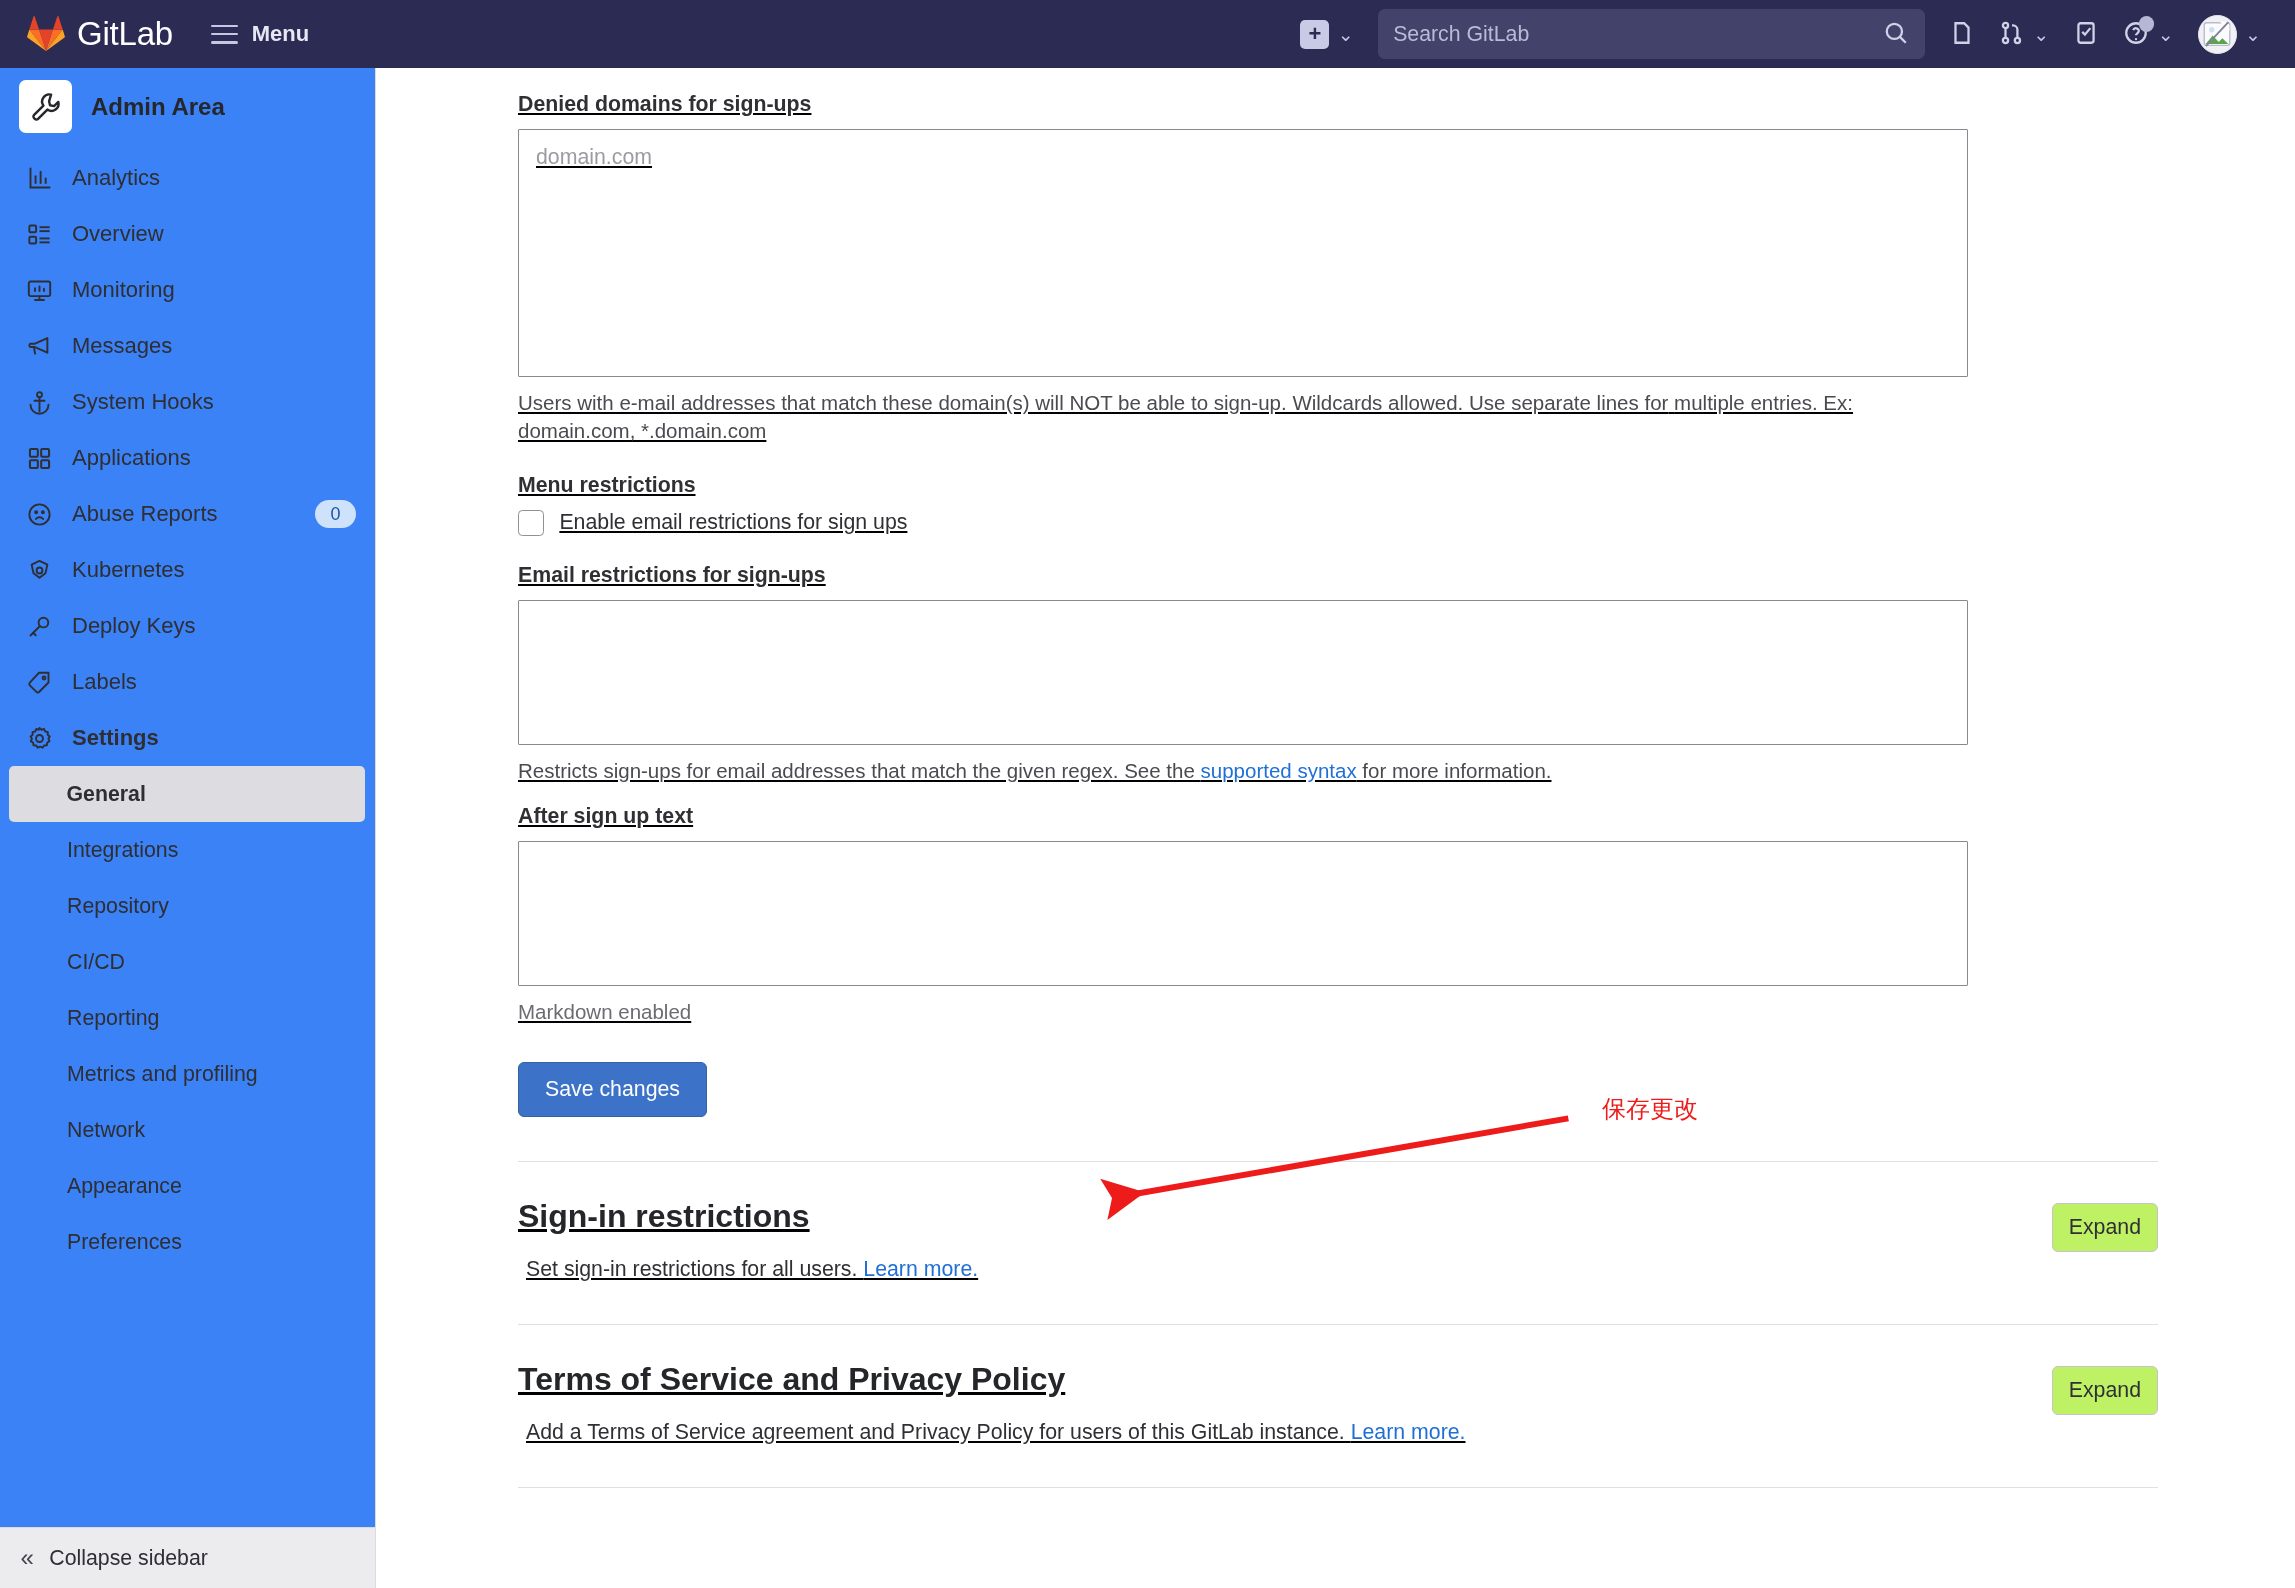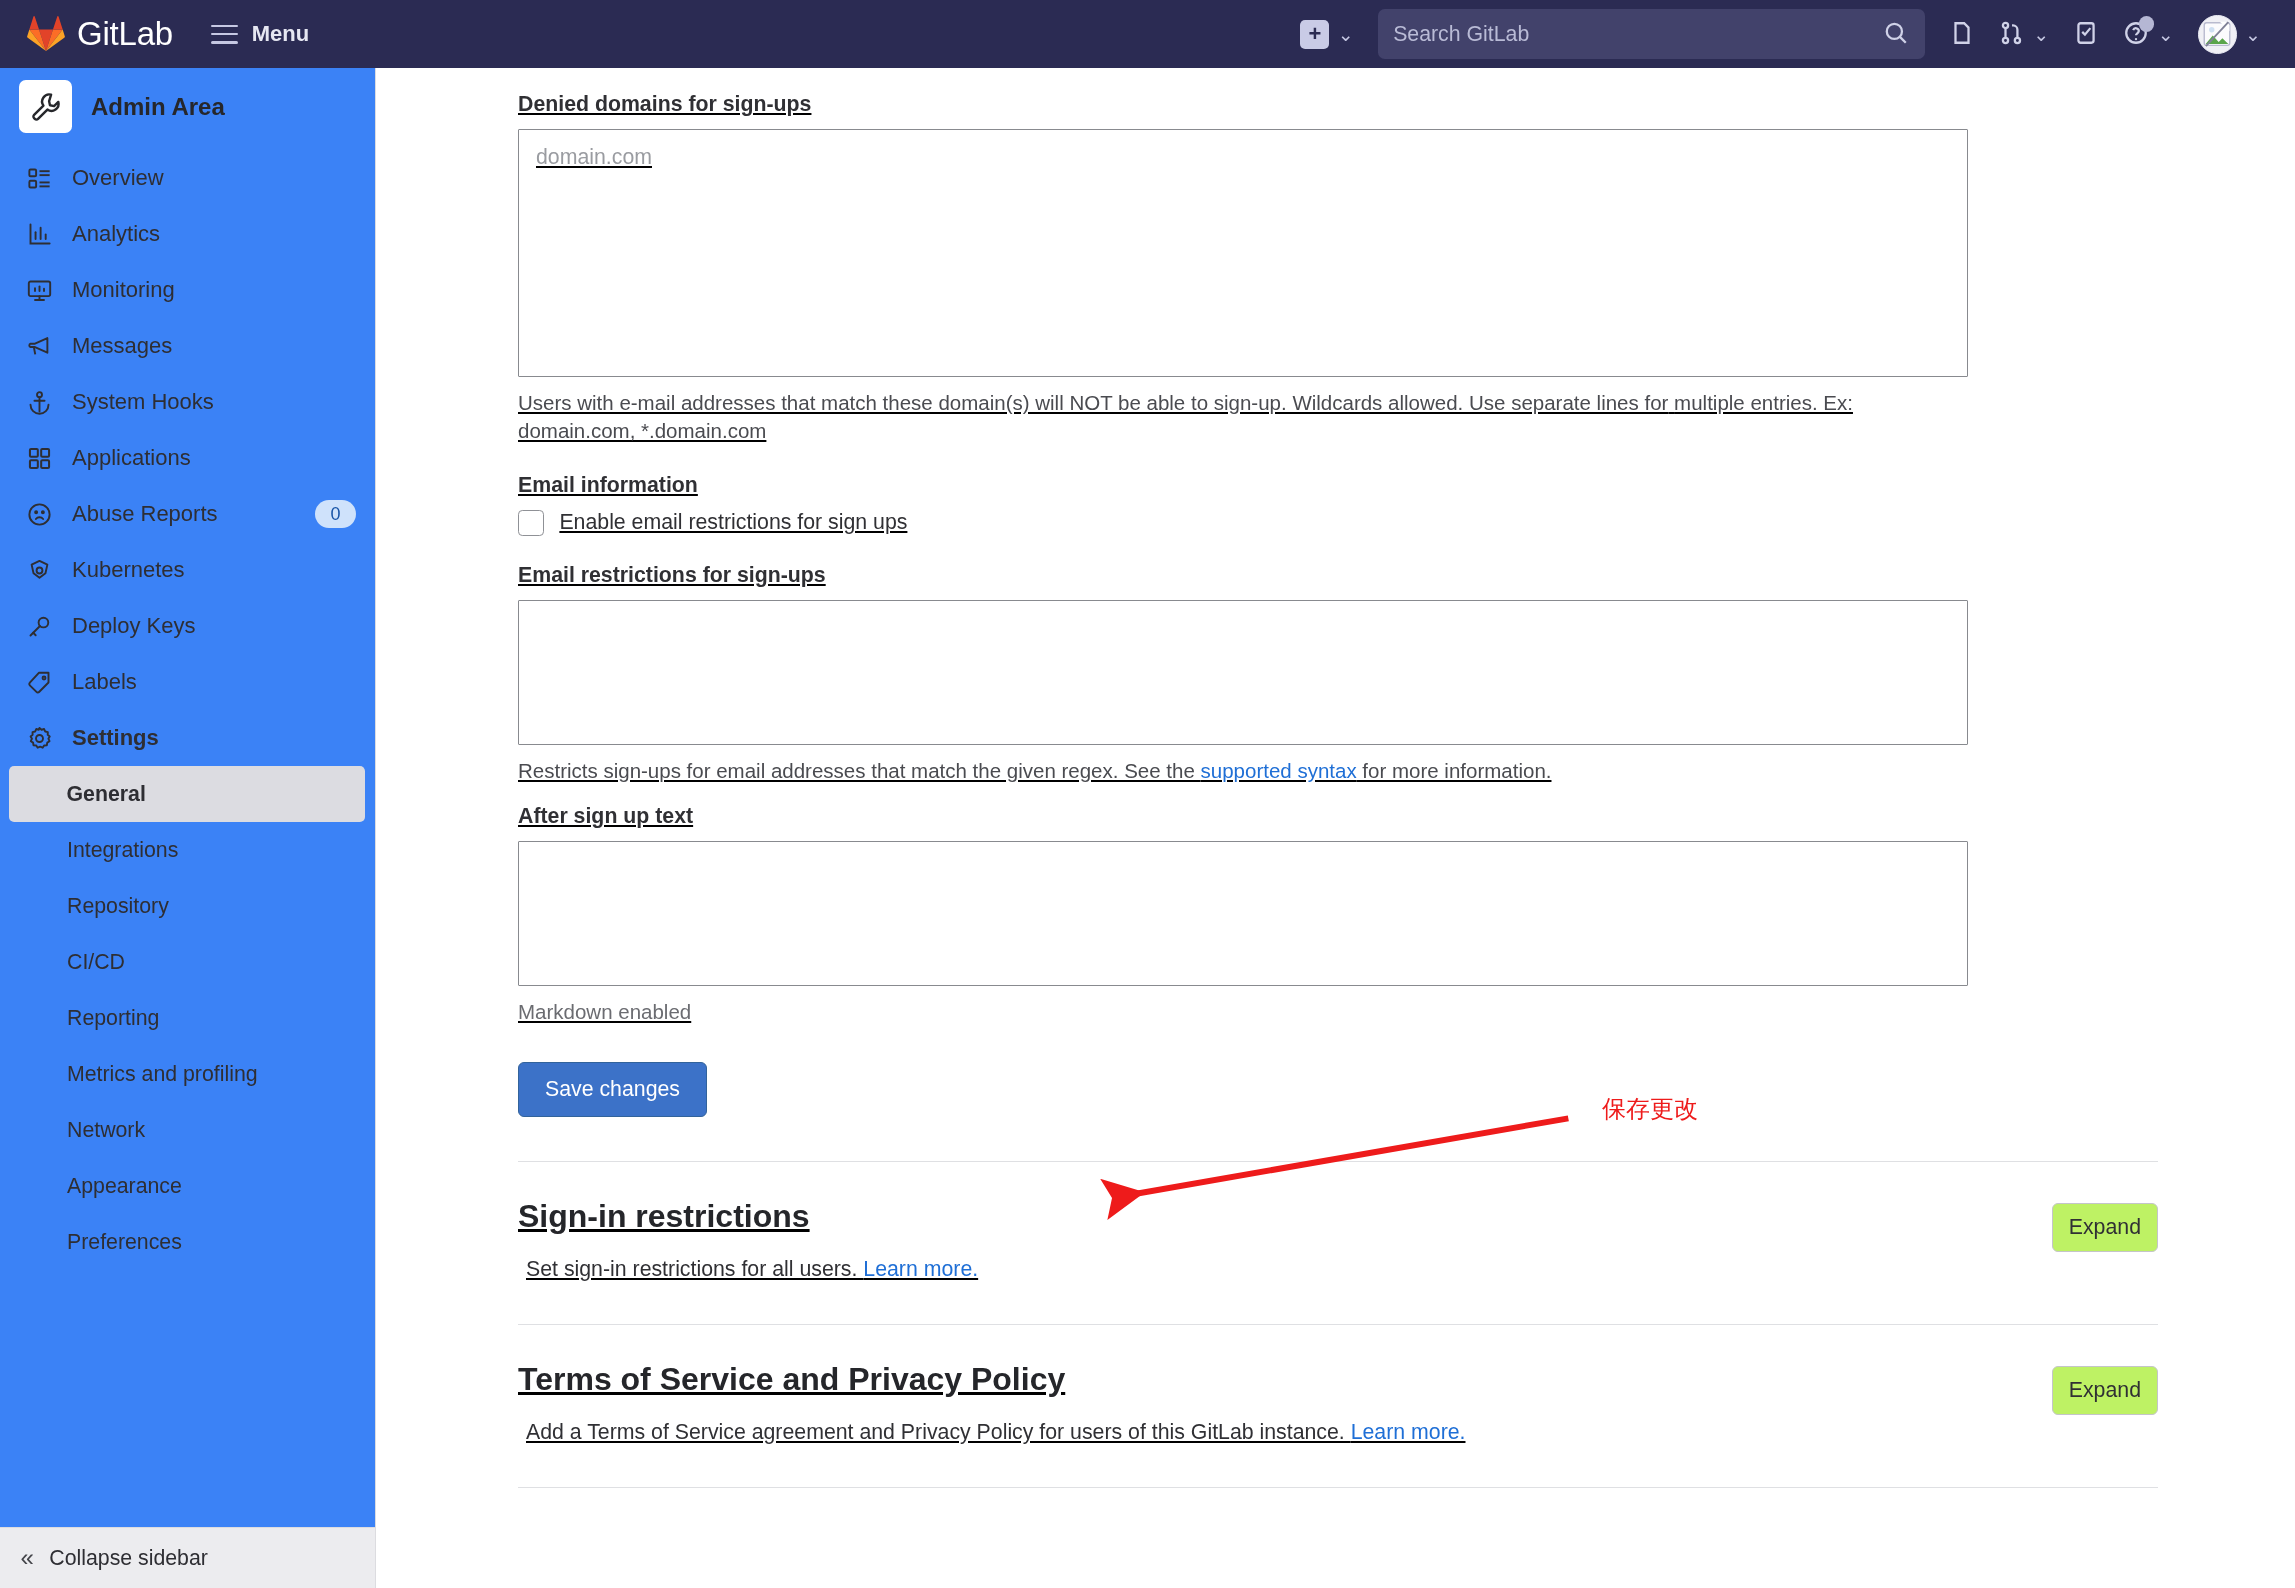--- a/index.html
+++ b/index.html
@@ -281,47 +281,47 @@
         <path d="M15.6 3.3 a5 5 0 0 0-5.4 7.7 L3.6 17.6 a1.6 1.6 0 0 0 0 2.3 l.5.5 a1.6 1.6 0 0 0 2.3 0 l6.6-6.6 a5 5 0 0 0 7.7-5.4 l-3 3 -2.9-.6 -.6-2.9 z"></path>
       </svg>
     </span>
     <span class="sb-title">Admin Area</span>
   </div>
 
   <div class="sb-list">
 
     <div class="sb-item">
       <span class="sb-ico">
+        <svg width="27" height="27" viewBox="0 0 24 24" fill="none" stroke="#2e2e33" stroke-width="1.7" stroke-linecap="round">
+            <path d="M4 3 v17 h17"></path>
+            <line x1="8.5" y1="16" x2="8.5" y2="10"></line>
+            <line x1="13" y1="16" x2="13" y2="6"></line>
+            <line x1="17.5" y1="16" x2="17.5" y2="12"></line>
+          </svg>
+      </span>
+      <span>Analytics</span>
+    </div>
+
+    <div class="sb-item">
+      <span class="sb-ico">
         <svg width="27" height="27" viewBox="0 0 24 24" fill="none" stroke="#2e2e33" stroke-width="1.7">
             <rect x="3" y="4" width="6" height="6" rx="1"></rect>
             <rect x="3" y="14" width="6" height="6" rx="1"></rect>
             <line x1="12" y1="5.5" x2="21" y2="5.5"></line>
             <line x1="12" y1="9" x2="21" y2="9"></line>
             <line x1="12" y1="15.5" x2="21" y2="15.5"></line>
             <line x1="12" y1="19" x2="21" y2="19"></line>
           </svg>
       </span>
       <span>Overview</span>
     </div>
 
     <div class="sb-item">
       <span class="sb-ico">
         <svg width="27" height="27" viewBox="0 0 24 24" fill="none" stroke="#2e2e33" stroke-width="1.7" stroke-linecap="round">
-            <path d="M4 3 v17 h17"></path>
-            <line x1="8.5" y1="16" x2="8.5" y2="10"></line>
-            <line x1="13" y1="16" x2="13" y2="6"></line>
-            <line x1="17.5" y1="16" x2="17.5" y2="12"></line>
-          </svg>
-      </span>
-      <span>Analytics</span>
-    </div>
-
-    <div class="sb-item">
-      <span class="sb-ico">
-        <svg width="27" height="27" viewBox="0 0 24 24" fill="none" stroke="#2e2e33" stroke-width="1.7" stroke-linecap="round">
             <rect x="2.5" y="4" width="19" height="13" rx="1.6"></rect>
             <line x1="12" y1="17" x2="12" y2="20.5"></line>
             <line x1="8" y1="20.5" x2="16" y2="20.5"></line>
             <line x1="8" y1="12.5" x2="8" y2="10"></line>
             <line x1="12" y1="12.5" x2="12" y2="8.5"></line>
             <line x1="16" y1="12.5" x2="16" y2="10.5"></line>
           </svg>
       </span>
       <span>Monitoring</span>
     </div>
@@ -453,21 +453,21 @@
 
   <div class="field-label">Denied domains for sign-ups</div>
   <textarea class="ta tall" placeholder="domain.com" style=""></textarea>
   <p class="helper">
     <span>Users with e-mail addresses that match these domain(s) will NOT be able to sign-up. Wildcards allowed. Use separate lines for</span>
     <span>multiple entries. Ex: domain.com, *.domain.com</span>
   </p>
 
   <div class="gap-32"></div>
 
-  <div class="field-label">Email information</div>
+  <div class="field-label">Menu restrictions</div>
   <div class="chk-row">
     <span class="chk"></span>
     <span class="chk-label">Enable email restrictions for sign ups</span>
   </div>
 
   <div class="gap-32"></div>
 
   <div class="field-label">Email restrictions for sign-ups</div>
   <textarea class="ta mid" style=""></textarea>
   <p class="helper">

